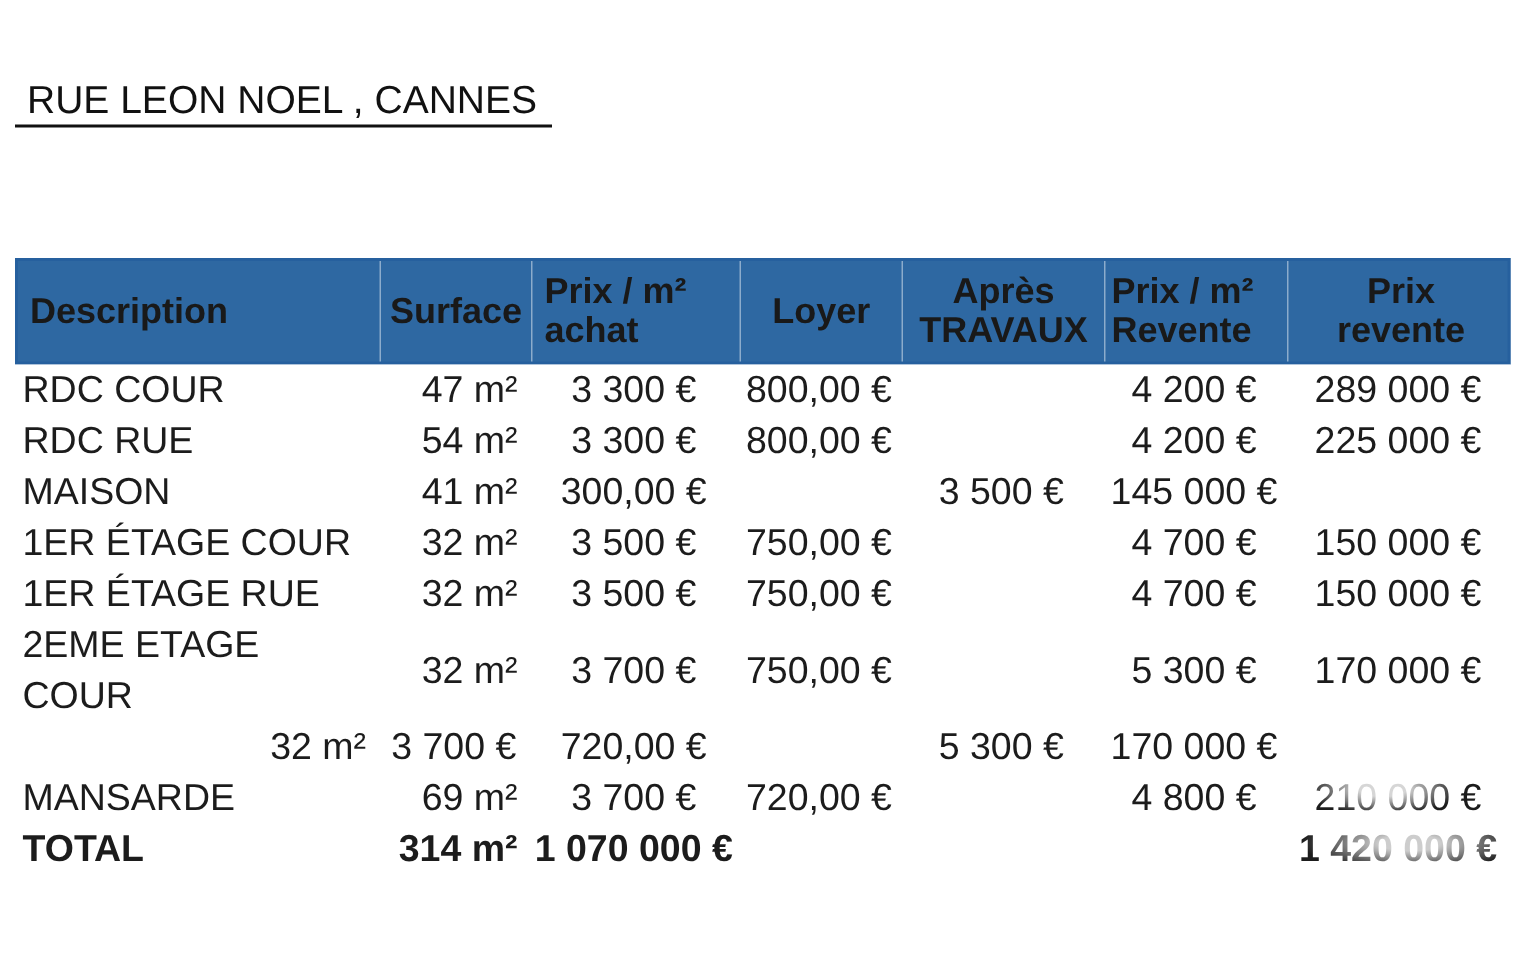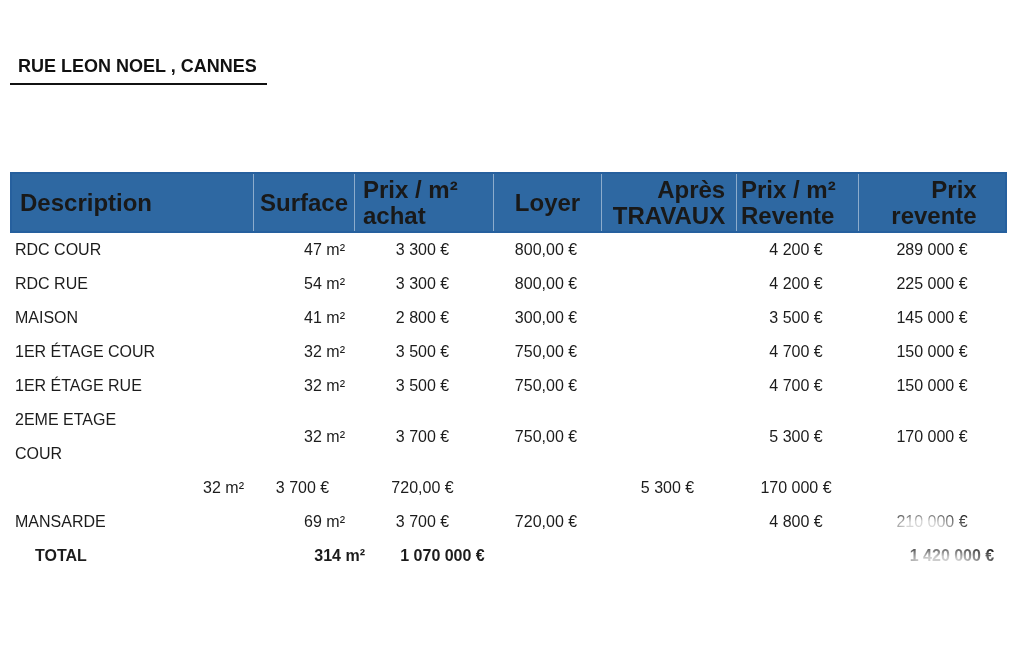--- a/index.html
+++ b/index.html
@@ -10,67 +10,67 @@
     color: #1c1c1c;
     position: relative;
     overflow: hidden;
   }
 
   
   .title {
     position: absolute;
     left: 10px;
     top: 52px;
-    font-size: 18px;
-    font-weight: bold;
+    font-size: 26px;
+    font-weight: normal;
     color: #111111;
     line-height: 28px;
     padding: 0 10px 3px 8px;
     border-bottom: 2px solid #111111;
     white-space: nowrap;
   }
 
   
   .sheet-table {
     position: absolute;
     left: 10px;
     top: 172px;
     width: 997px;
   }
   .thead {
     display: grid;
     grid-template-columns: 242px 101px 139px 108px 135px 122px 150px;
-    height: 61px;
+    height: 71px;
     background: #2e68a2;
     border: 2px solid #26609e;
   }
   .thead .tcell {
     display: flex;
     align-items: center;
     justify-content: center;
     font-weight: bold;
     font-size: 24px;
     line-height: 26px;
     color: #191919;
     white-space: pre-line;
     border-right: 1px solid rgba(255,255,255,0.45);
-    text-align: right;
+    text-align: center;
   }
   .thead .tcell:last-child { border-right: none; }
   .thead .col-description { justify-content: flex-start; padding-left: 8px; text-align: left; }
   .thead .col-prix_m2_achat { justify-content: flex-start; padding-left: 8px; text-align: left; }
   .thead .col-prix_m2_revente { justify-content: flex-start; padding-left: 4px; text-align: left; }
 
   .tbody { background: #ffffff; }
   .trow {
     display: grid;
     grid-template-columns: 242px 101px 139px 108px 135px 122px 150px;
-    font-size: 16px;
-  }
-  .trow.bold { font-weight: bold; margin-left: 20px; }
+    font-size: 25px;
+  }
+  .trow.bold { font-weight: bold; }
   .tcell {
     display: flex;
     align-items: center;
     line-height: 34px;
     white-space: pre-line;
   }
   .tbody .col-description { justify-content: flex-start; padding-left: 5px; }
   .tbody .col-surface { justify-content: flex-end; padding-right: 8px; }
   .tbody .col-prix_m2_achat,
   .tbody .col-loyer,
@@ -126,21 +126,20 @@
         <div class="tcell col-surface">54 m²</div>
         <div class="tcell col-prix_m2_achat">3 300 €</div>
         <div class="tcell col-loyer">800,00 €</div>
         <div class="tcell col-apres_travaux"></div>
         <div class="tcell col-prix_m2_revente">4 200 €</div>
         <div class="tcell col-prix_revente">225 000 €</div>
       </div>
       <div class="trow">
         <div class="tcell col-description">MAISON</div>
         <div class="tcell col-surface">41 m²</div>
-        <div class="tcell col-prix_m2_achat">2 800 €</div>
         <div class="tcell col-loyer">300,00 €</div>
         <div class="tcell col-apres_travaux"></div>
         <div class="tcell col-prix_m2_revente">3 500 €</div>
         <div class="tcell col-prix_revente">145 000 €</div>
       </div>
       <div class="trow">
         <div class="tcell col-description">1ER ÉTAGE COUR</div>
         <div class="tcell col-surface">32 m²</div>
         <div class="tcell col-prix_m2_achat">3 500 €</div>
         <div class="tcell col-loyer">750,00 €</div>

